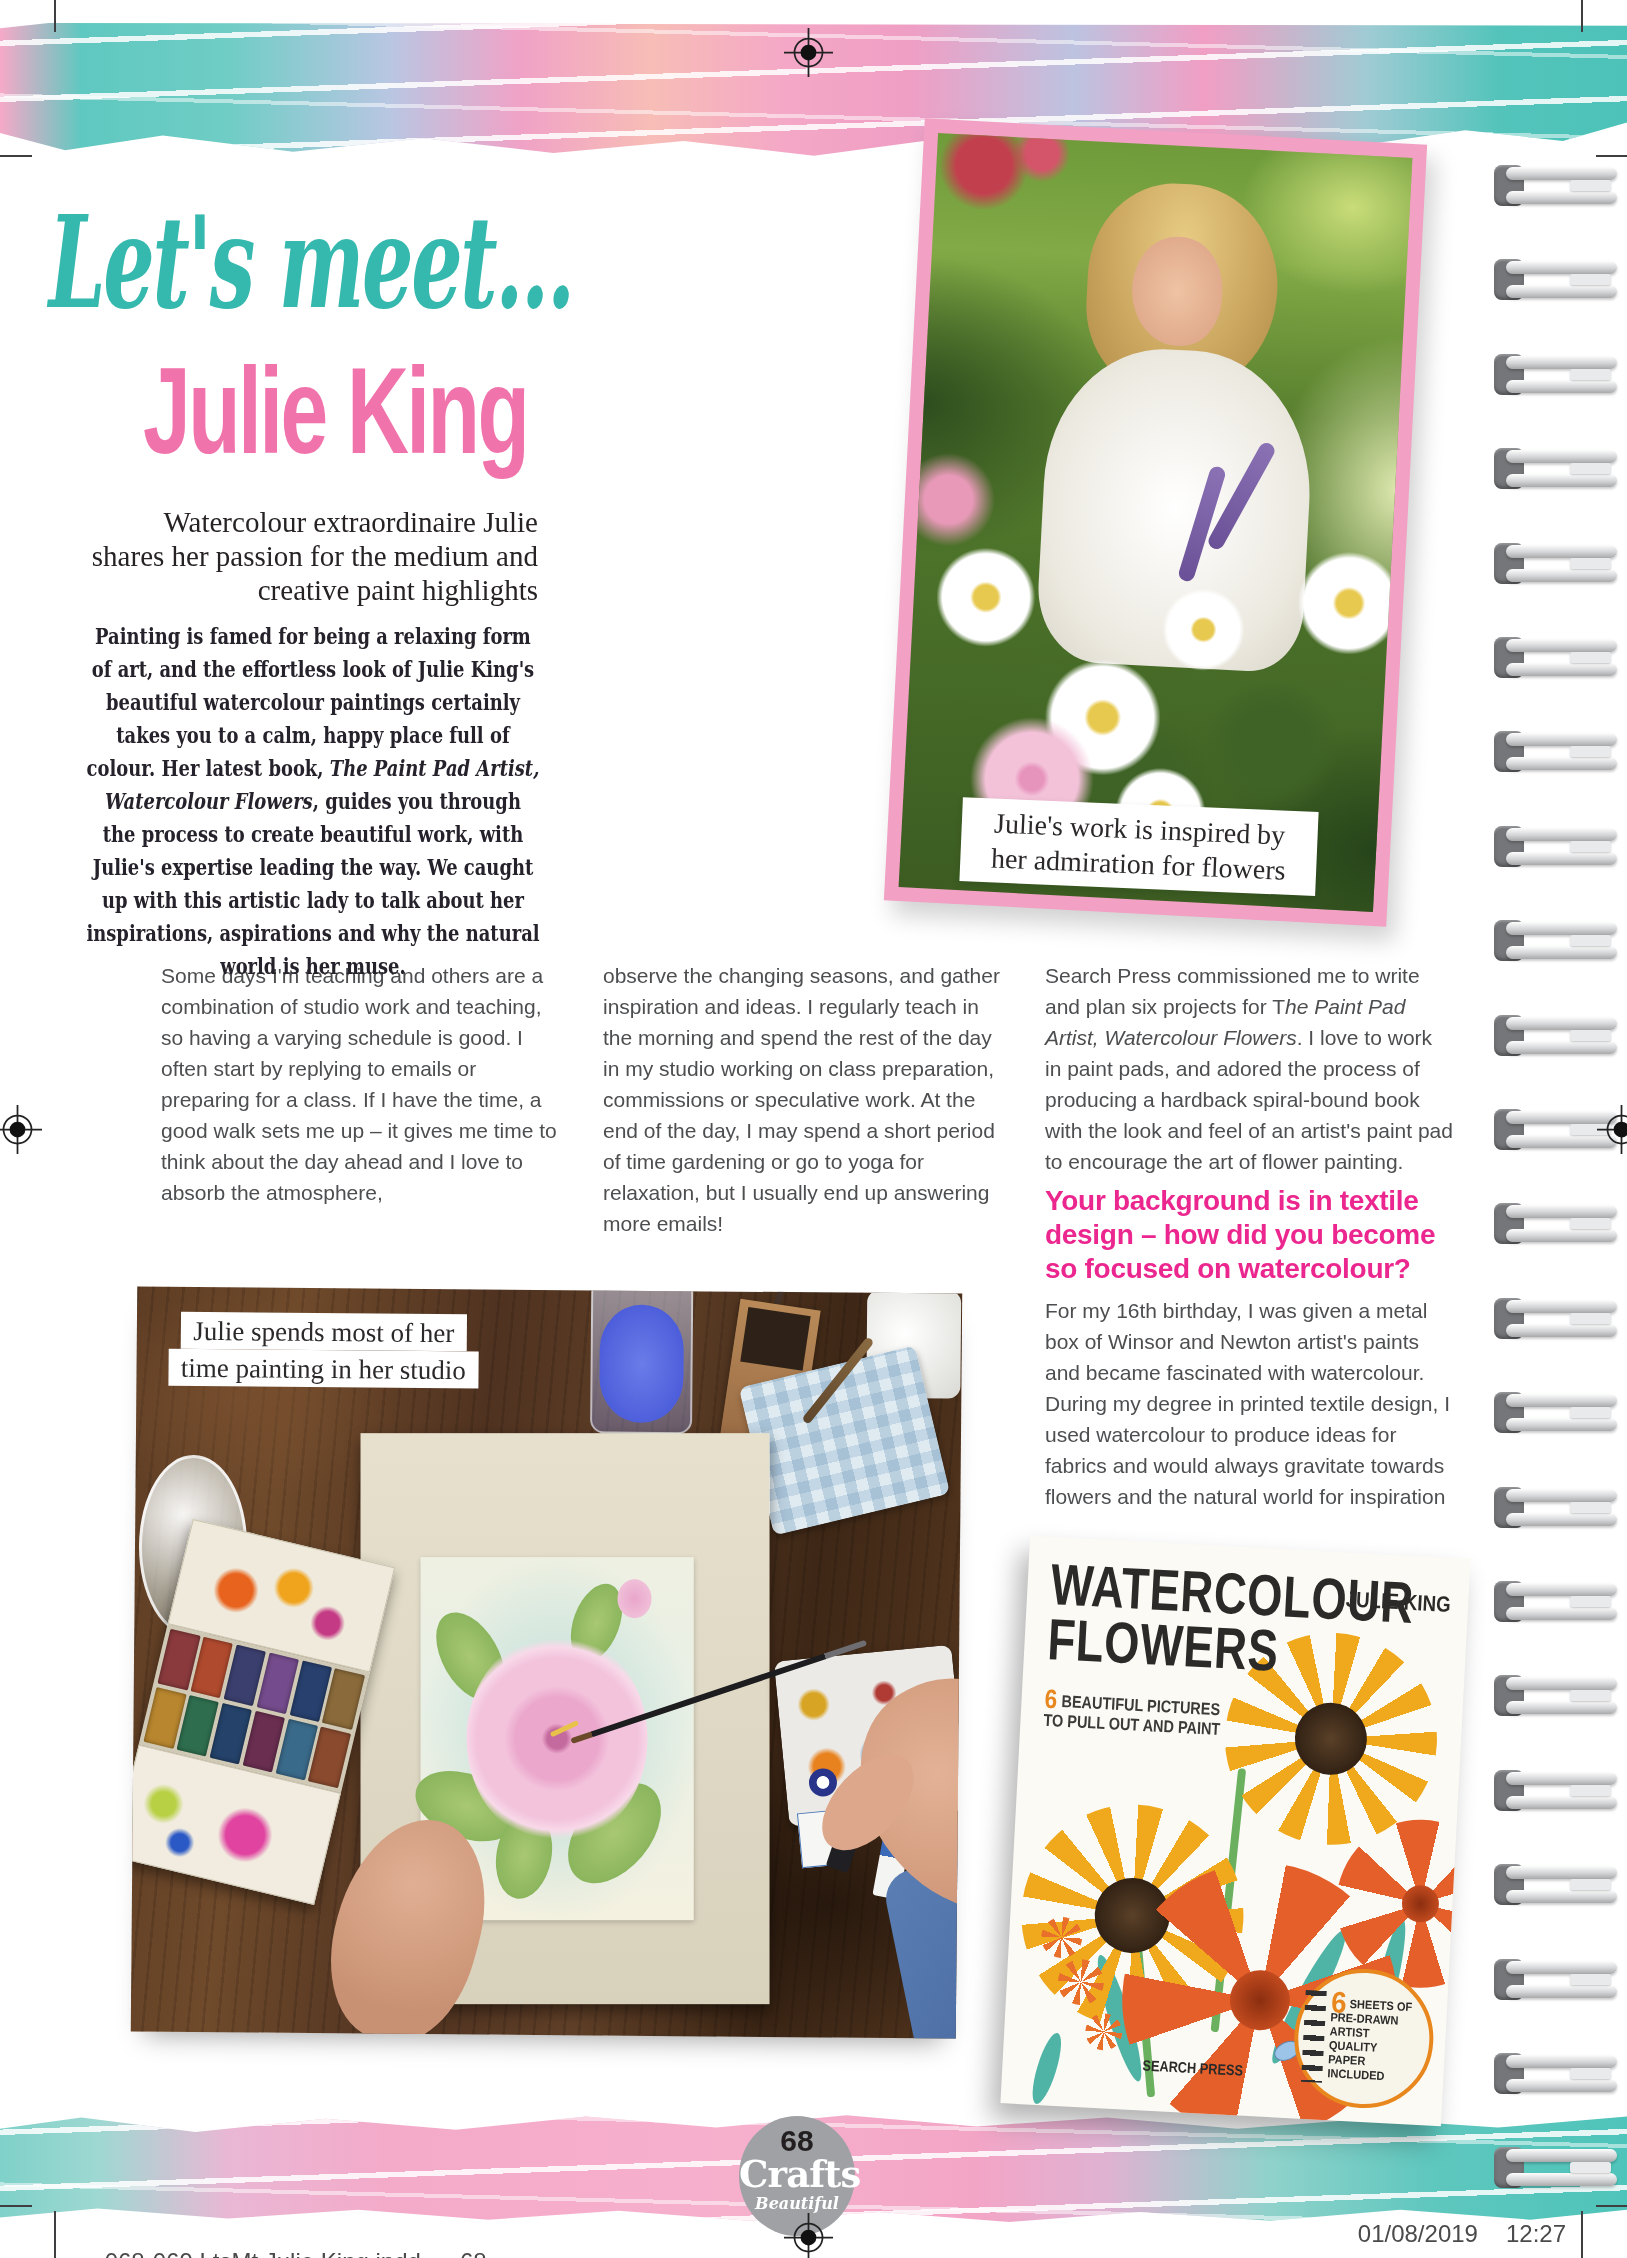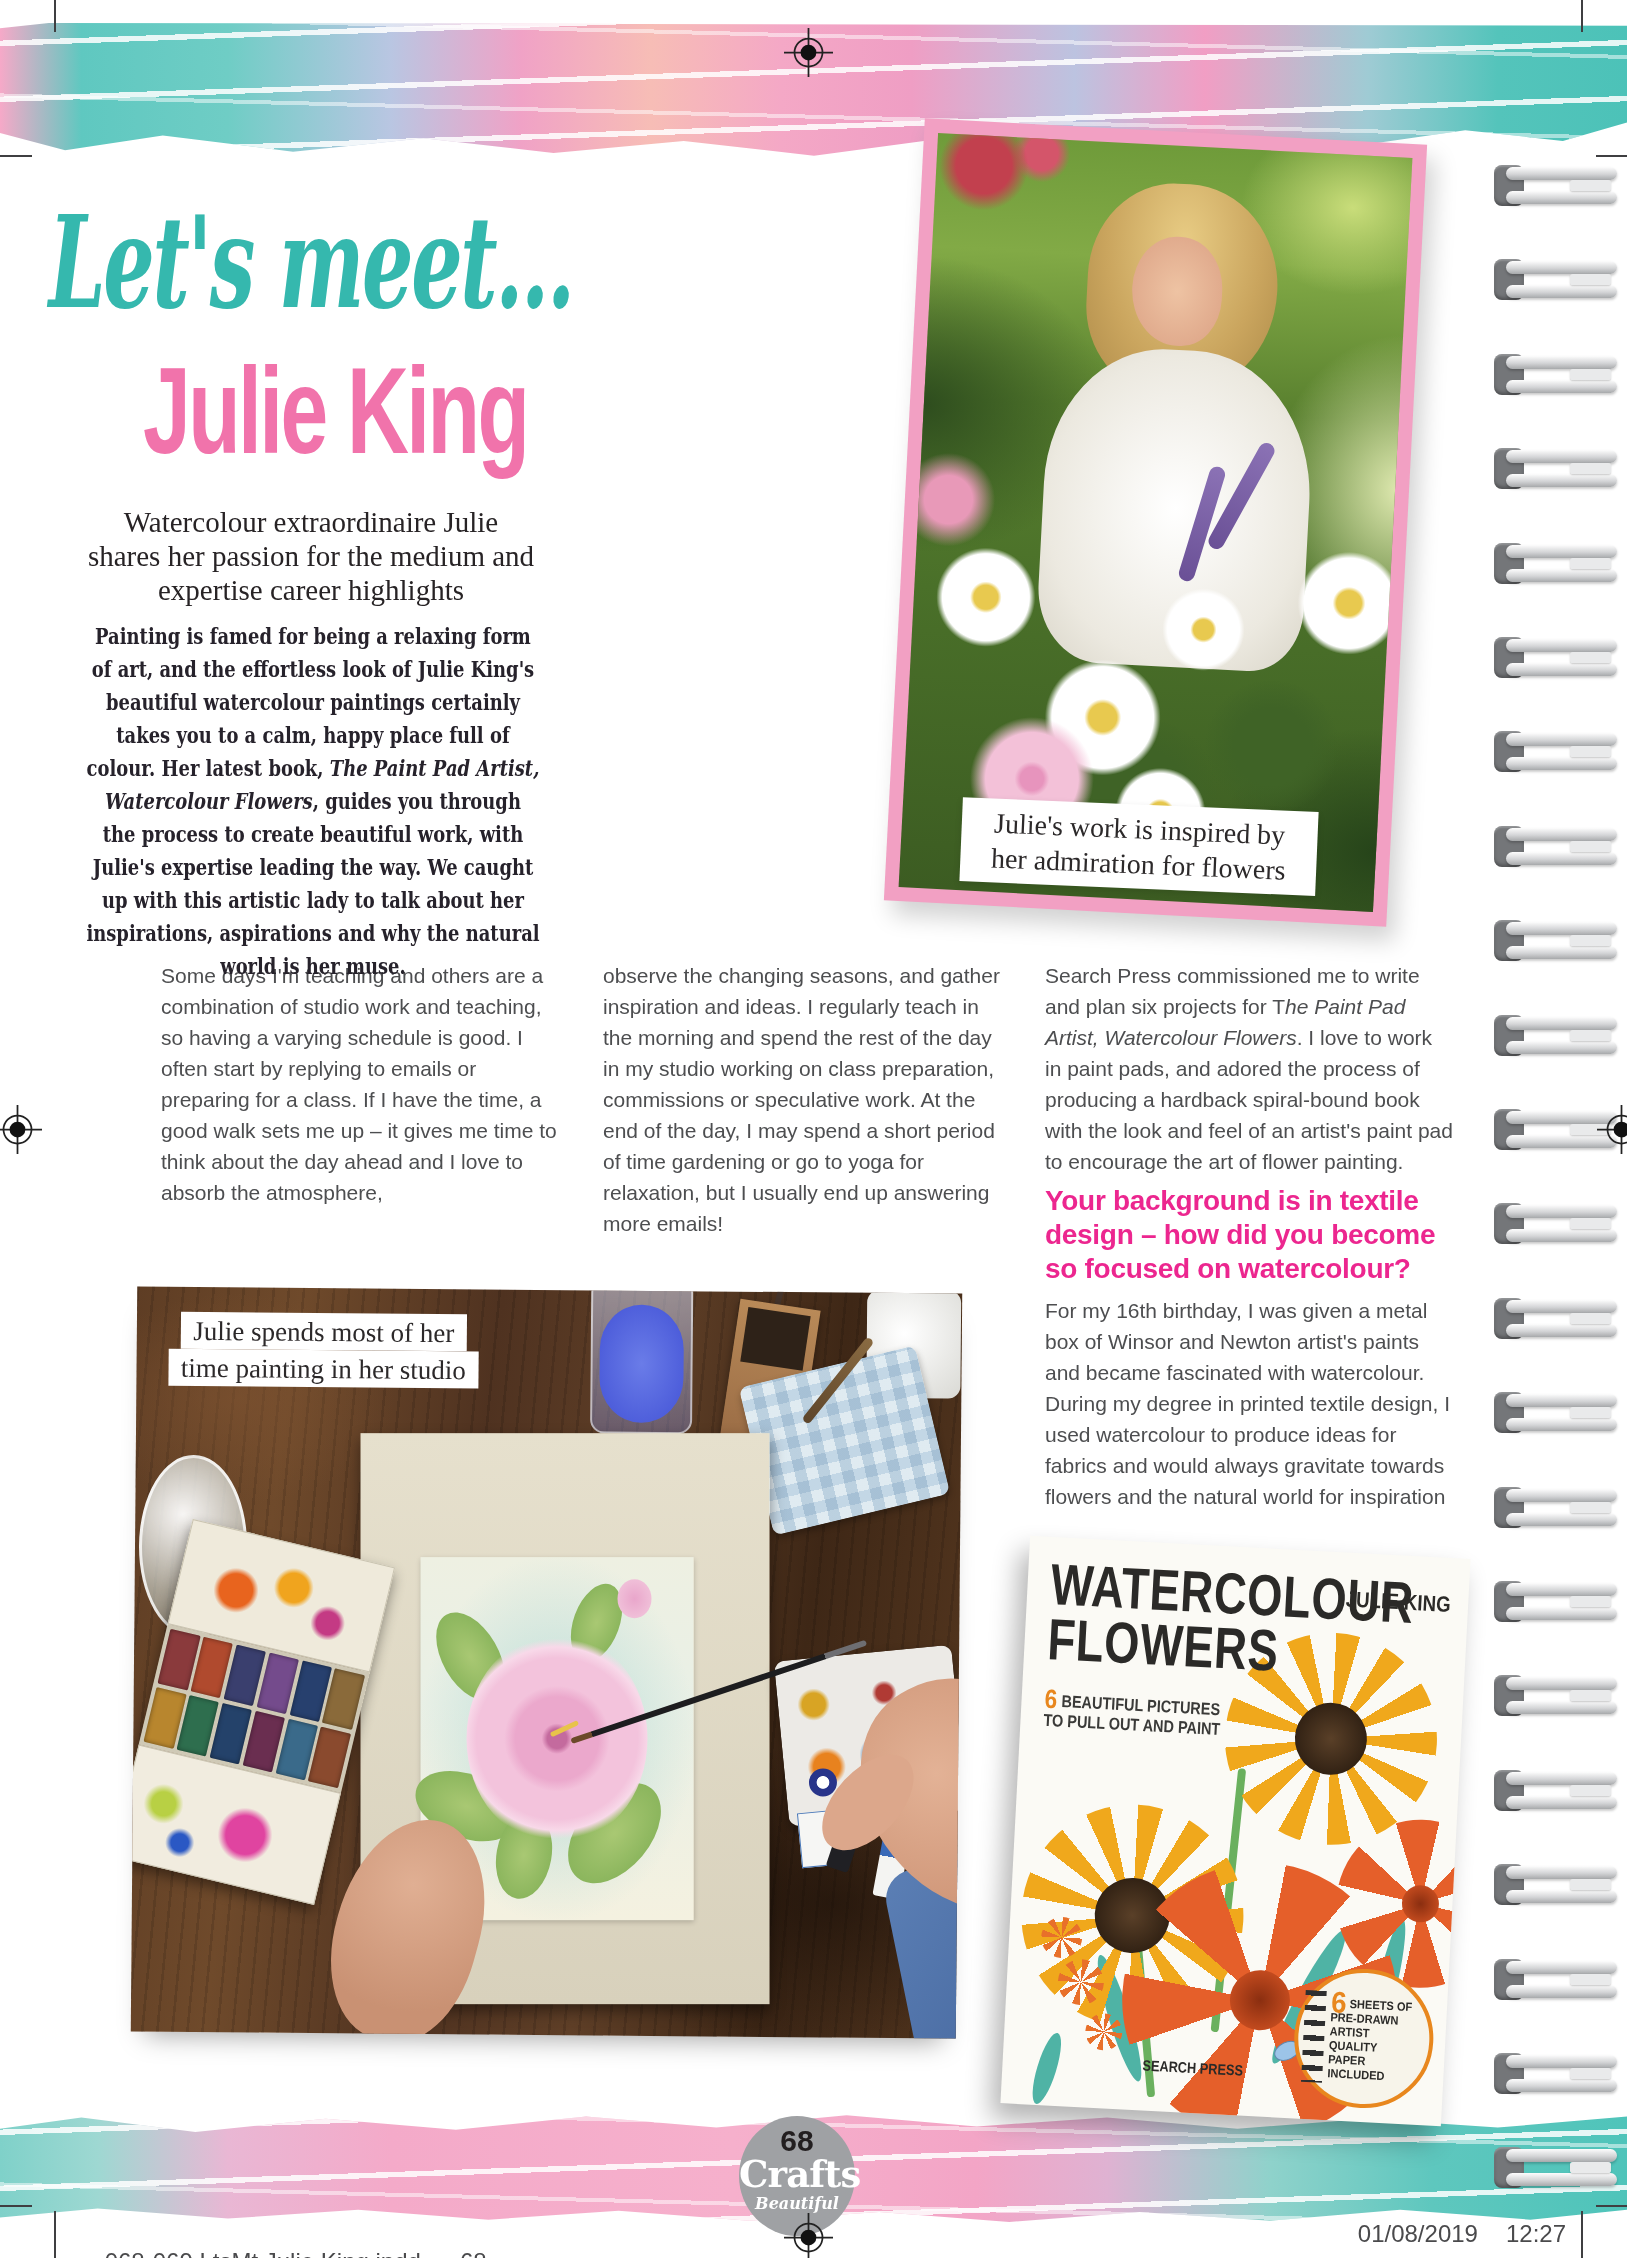--- a/index.html
+++ b/index.html
@@ -32,21 +32,21 @@
   .ring{position:absolute;left:1494px;width:123px;height:41px;}
   .ring::before{content:"";position:absolute;left:0;top:0;width:30px;height:41px;background:#747679;
     border-radius:8px;box-shadow:inset 0 1.8px 1.8px rgba(255,255,255,.25), inset 0 -2.6px 3.5px rgba(0,0,0,.3);}
   .rbar{position:absolute;left:11.5px;width:111px;height:13.2px;border-radius:7px;
     background:linear-gradient(180deg,#fdfdfd,#d4d5d7 55%,#a7a9ab);box-shadow:0 1.8px 2.6px rgba(0,0,0,.22);}
   .rb1{top:1.8px}.rb2{bottom:1.8px}
   .rtab{position:absolute;left:76px;top:15px;width:41px;height:10.6px;background:#e9eaeb;border-radius:2.6px;
     box-shadow:0 0.9px 1.8px rgba(0,0,0,.2);}
 
   
-  .title-block{position:absolute;left:84px;top:166px;width:454px;text-align:center;z-index:6;}
+  .title-block{position:absolute;left:84px;top:166px;width:454px;text-align:right;z-index:6;}
   .script-wrap{height:192px;display:flex;align-items:center;justify-content:center;}
   .script-title{font-family:"DejaVu Serif",serif;font-style:italic;font-weight:bold;color:var(--teal,#35b8ae);
     font-size:88px;letter-spacing:-2.6px;display:inline-block;transform:scale(.92,1.45);white-space:nowrap;}
   .main-title{margin:0;font-weight:bold;color:var(--pink,#f173ab);font-size:116px;line-height:106px;
     letter-spacing:-3.5px;transform:scale(.74,1.05);white-space:nowrap;}
   .standfirst{margin:41px 0 0;font-family:"Liberation Serif",serif;font-size:29px;line-height:34px;color:#272325;}
 
   .intro{position:absolute;left:86px;top:619px;width:582px;margin:0;z-index:6;text-align:center;
     transform:scaleX(.78);transform-origin:0 0;font-family:"DejaVu Serif",serif;font-weight:bold;
     font-size:23px;line-height:33px;color:#26222b;}
@@ -384,21 +384,21 @@
         <span class="rbar rb2"></span>
         <span class="rtab"></span>
       </div>
     </div>
 
   <section class="title-block">
     <div class="script-wrap">
       <span class="script-title">Let's meet...</span>
     </div>
     <h1 class="main-title">Julie King</h1>
-    <p class="standfirst">Watercolour extraordinaire Julie shares her passion for the medium and expertise career highlights</p>
+    <p class="standfirst">Watercolour extraordinaire Julie shares her passion for the medium and creative paint highlights</p>
   </section>
 
   <p class="intro"><span>Painting is famed for being a relaxing form of art, and the effortless look of Julie King's beautiful watercolour paintings certainly takes you to a calm, happy place full of colour. Her latest book, </span><em>The Paint Pad Artist, Watercolour Flowers</em><span>, guides you through the process to create beautiful work, with Julie's expertise leading the way. We caught up with this artistic lady to talk about her inspirations, aspirations and why the natural world is her muse.</span></p>
 
   <figure class="photo-portrait">
     <div class="pp-img">
       <div class="pp-hair"></div>
       <div class="pp-face"></div>
       <div class="pp-blouse"></div>
       <div class="flw pp-pinkc"></div>

